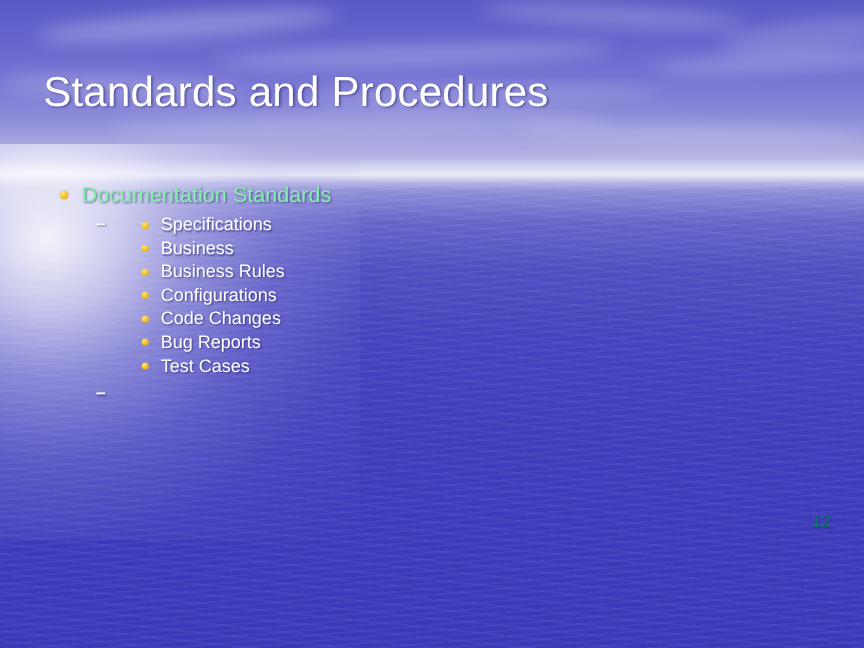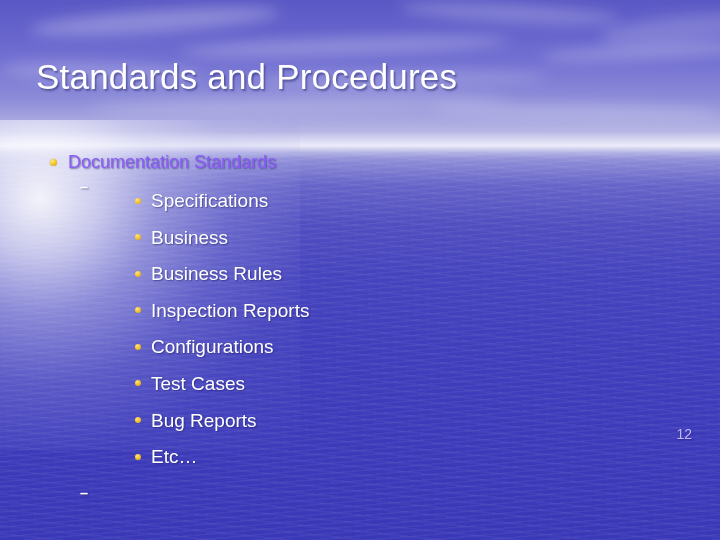--- a/index.html
+++ b/index.html
@@ -134,21 +134,21 @@
     width: 720px;
   }
 
   
   .lvl1 {
     position: relative;
     margin: 0 0 4px 0;
     padding-left: 68px;
     font-size: 18px;
     line-height: 24px;
-    color: #8b5cf6;
+    color: #86efac;
     text-shadow: 1px 1px 1.6px rgba(30,30,100,0.55);
   }
   .lvl1 .dot1 {
     position: absolute;
     left: 50px;
     top: 9px;
     width: 7px;
     height: 7px;
     border-radius: 50%;
     background: radial-gradient(circle at 34% 30%, #ffe98a 0%, #f5c92b 45%, #d9a40c 100%);
@@ -171,23 +171,23 @@
     position: absolute;
     left: 80px;
     top: 0;
     font-weight: bold;
   }
 
   
   .lvl3-list { margin: 0; padding: 0; list-style: none; }
   .lvl3 {
     position: relative;
-    margin: 17px;
+    margin: 0;
     padding-left: 134px;
-    font-size: 19px;
+    font-size: 15px;
     line-height: 19.6px;
     color: #ffffff;
     text-shadow: 1px 1px 1.4px rgba(30,30,100,0.55);
   }
   .lvl3 .dot3 {
     position: absolute;
     left: 118px;
     top: 6.5px;
     width: 6px;
     height: 6px;
@@ -196,21 +196,21 @@
   }
 
   .lvl2.last { margin-top: 4px; }
 
   .page-number {
     position: absolute;
     right: 28px;
     bottom: 18px;
     font-size: 14px;
     line-height: 16px;
-    color: #c4b5fd;
+    color: #0f766e;
     text-shadow: 1px 1px 1.4px rgba(30,30,100,0.5);
   }
 </style>
 </head>
 <body>
 
 <div class="slide">
 
   <div class="bg-sky"></div>
   <div class="cloud c1"></div>
@@ -251,37 +251,33 @@
         <li class="lvl3">
           <span class="dot3"></span>
           <span>Business</span>
         </li>
         <li class="lvl3">
           <span class="dot3"></span>
           <span>Business Rules</span>
         </li>
         <li class="lvl3">
           <span class="dot3"></span>
-          <span>Inspection Reports</span>
-        </li>
-        <li class="lvl3">
-          <span class="dot3"></span>
           <span>Configurations</span>
         </li>
         <li class="lvl3">
           <span class="dot3"></span>
+          <span>Code Changes</span>
+        </li>
+        <li class="lvl3">
+          <span class="dot3"></span>
+          <span>Bug Reports</span>
+        </li>
+        <li class="lvl3">
+          <span class="dot3"></span>
           <span>Test Cases</span>
-        </li>
-        <li class="lvl3">
-          <span class="dot3"></span>
-          <span>Bug Reports</span>
-        </li>
-        <li class="lvl3">
-          <span class="dot3"></span>
-          <span>Etc…</span>
         </li>
       </ul>
 
       <div class="lvl2 last">
         <span class="dash">–</span>
       </div>
 
     </div>
 
     <div class="page-number">12</div>

